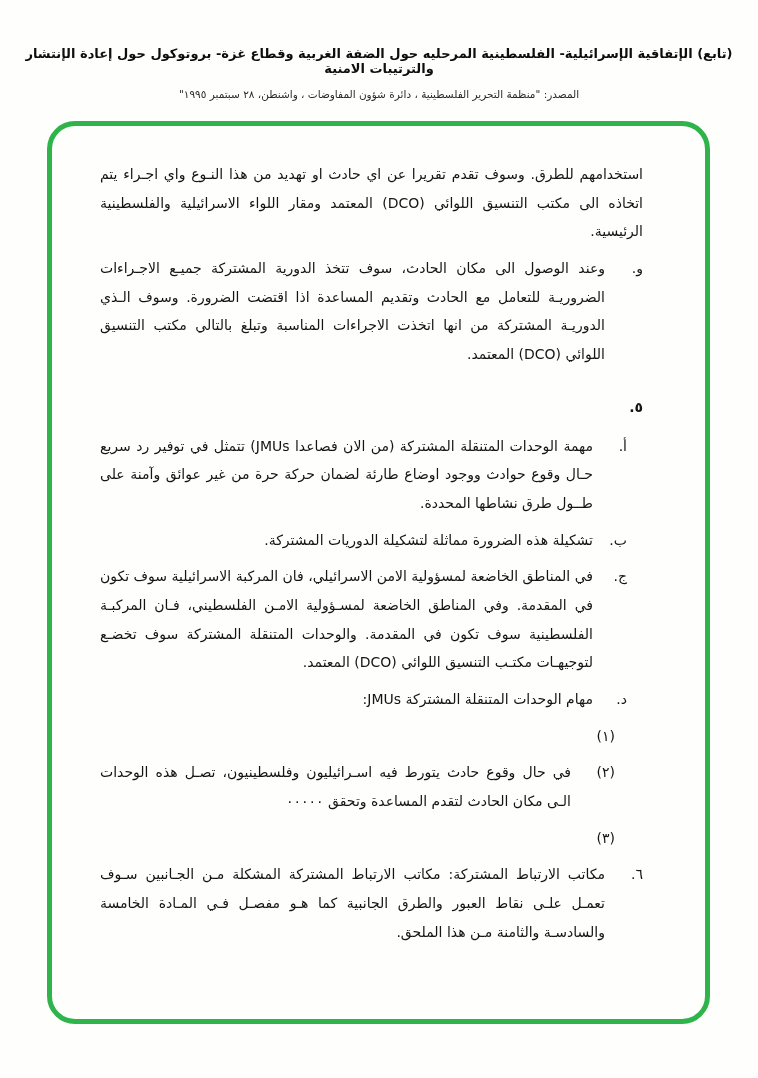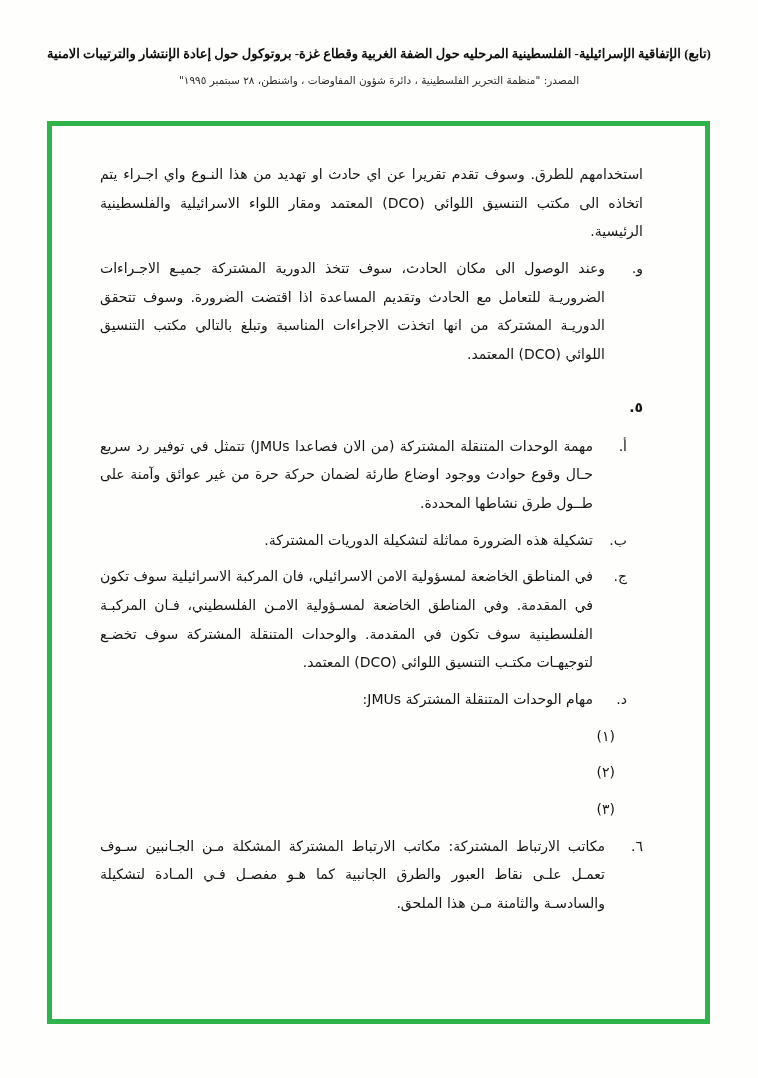--- a/index.html
+++ b/index.html
@@ -17,36 +17,35 @@
   .page-header {
     direction: rtl;
     text-align: center;
     padding-top: 46px;
   }
   .header-title {
     font-size: 13px;
     font-weight: bold;
     color: #0e0e0e;
     letter-spacing: 0.2px;
-    font-family: Liberation Serif, serif;
   }
   .header-source {
     font-size: 10.5px;
     color: #2a2a2a;
     margin-top: 12px;
   }
   .content-frame {
     position: absolute;
     left: 47px;
     top: 121px;
     width: 663px;
     height: 903px;
     box-sizing: border-box;
     border: 5px solid #2fb34b;
-    border-radius: 0;
+    border-radius: 28px;
     padding: 34px 62px 20px 48px;
     direction: rtl;
     overflow: hidden;
     background: #fefefc;
   }
   .para, .item, .heading-row {
     direction: rtl;
     font-size: 14px;
     line-height: 2.05;
     text-align: justify;
@@ -108,21 +107,21 @@
     <div class="header-title">(تابع) الإتفاقية الإسرائيلية- الفلسطينية المرحليه حول الضفة الغربية وقطاع غزة- بروتوكول حول إعادة الإنتشار والترتيبات الامنية</div>
     <div class="header-source">المصدر: "منظمة التحرير الفلسطينية ، دائرة شؤون المفاوضات ، واشنطن، ٢٨ سبتمبر ١٩٩٥"</div>
   </header>
 
   <main class="content-frame">
 
     <p class="para lvl0">استخدامهم للطرق. وسوف تقدم تقريرا عن اي حادث او تهديد من هذا النـوع واي اجـراء يتم اتخاذه الى مكتب التنسيق اللوائي (DCO) المعتمد ومقار اللواء الاسرائيلية والفلسطينية الرئيسية.</p>
 
     <div class="item lvl0">
       <span class="label">و.</span>
-      <div class="text">وعند الوصول الى مكان الحادث، سوف تتخذ الدورية المشتركة جميـع الاجـراءات الضروريـة للتعامل مع الحادث وتقديم المساعدة اذا اقتضت الضرورة. وسوف تتحقق الدوريـة المشتركة من انها اتخذت الاجراءات المناسبة وتبلغ بالتالي مكتب التنسيق اللوائي (DCO) المعتمد.</div>
+      <div class="text">وعند الوصول الى مكان الحادث، سوف تتخذ الدورية المشتركة جميـع الاجـراءات الضروريـة للتعامل مع الحادث وتقديم المساعدة اذا اقتضت الضرورة. وسوف الـذي الدوريـة المشتركة من انها اتخذت الاجراءات المناسبة وتبلغ بالتالي مكتب التنسيق اللوائي (DCO) المعتمد.</div>
     </div>
 
     <div class="heading-row">
       <span class="label">٥.</span>
     </div>
 
     <div class="item lvl1">
       <span class="label">أ.</span>
       <div class="text">مهمة الوحدات المتنقلة المشتركة (من الان فصاعدا JMUs) تتمثل في توفير رد سريع حـال وقوع حوادث ووجود اوضاع طارئة لضمان حركة حرة من غير عوائق وآمنة على طــول طرق نشاطها المحددة.</div>
     </div>
@@ -141,29 +140,30 @@
       <span class="label">د.</span>
       <div class="text">مهام الوحدات المتنقلة المشتركة JMUs:</div>
     </div>
 
     <div class="item lvl2">
       <span class="label">(١)</span>
     </div>
 
     <div class="item lvl2">
       <span class="label">(٢)</span>
+      <div class="text">في حال وقوع حادث يتورط فيه اسـرائيليون وفلسطينيون، تصـل هذه الوحدات الـى مكان الحادث لتقدم المساعدة وتحقق ٠٠٠٠٠</div>
     </div>
 
     <div class="item lvl2">
       <span class="label">(٣)</span>
     </div>
 
     <div class="item lvl0">
       <span class="label">٦.</span>
-      <div class="text">مكاتب الارتباط المشتركة: مكاتب الارتباط المشتركة المشكلة مـن الجـانبين سـوف تعمـل علـى نقاط العبور والطرق الجانبية كما هـو مفصـل فـي المـادة لتشكيلة والسادسـة والثامنة مـن هذا الملحق.</div>
+      <div class="text">مكاتب الارتباط المشتركة: مكاتب الارتباط المشتركة المشكلة مـن الجـانبين سـوف تعمـل علـى نقاط العبور والطرق الجانبية كما هـو مفصـل فـي المـادة الخامسة والسادسـة والثامنة مـن هذا الملحق.</div>
     </div>
 
   </main>
 
   <footer class="page-footer">
     <span>٣٩</span>
   </footer>
 
 </div>
 

